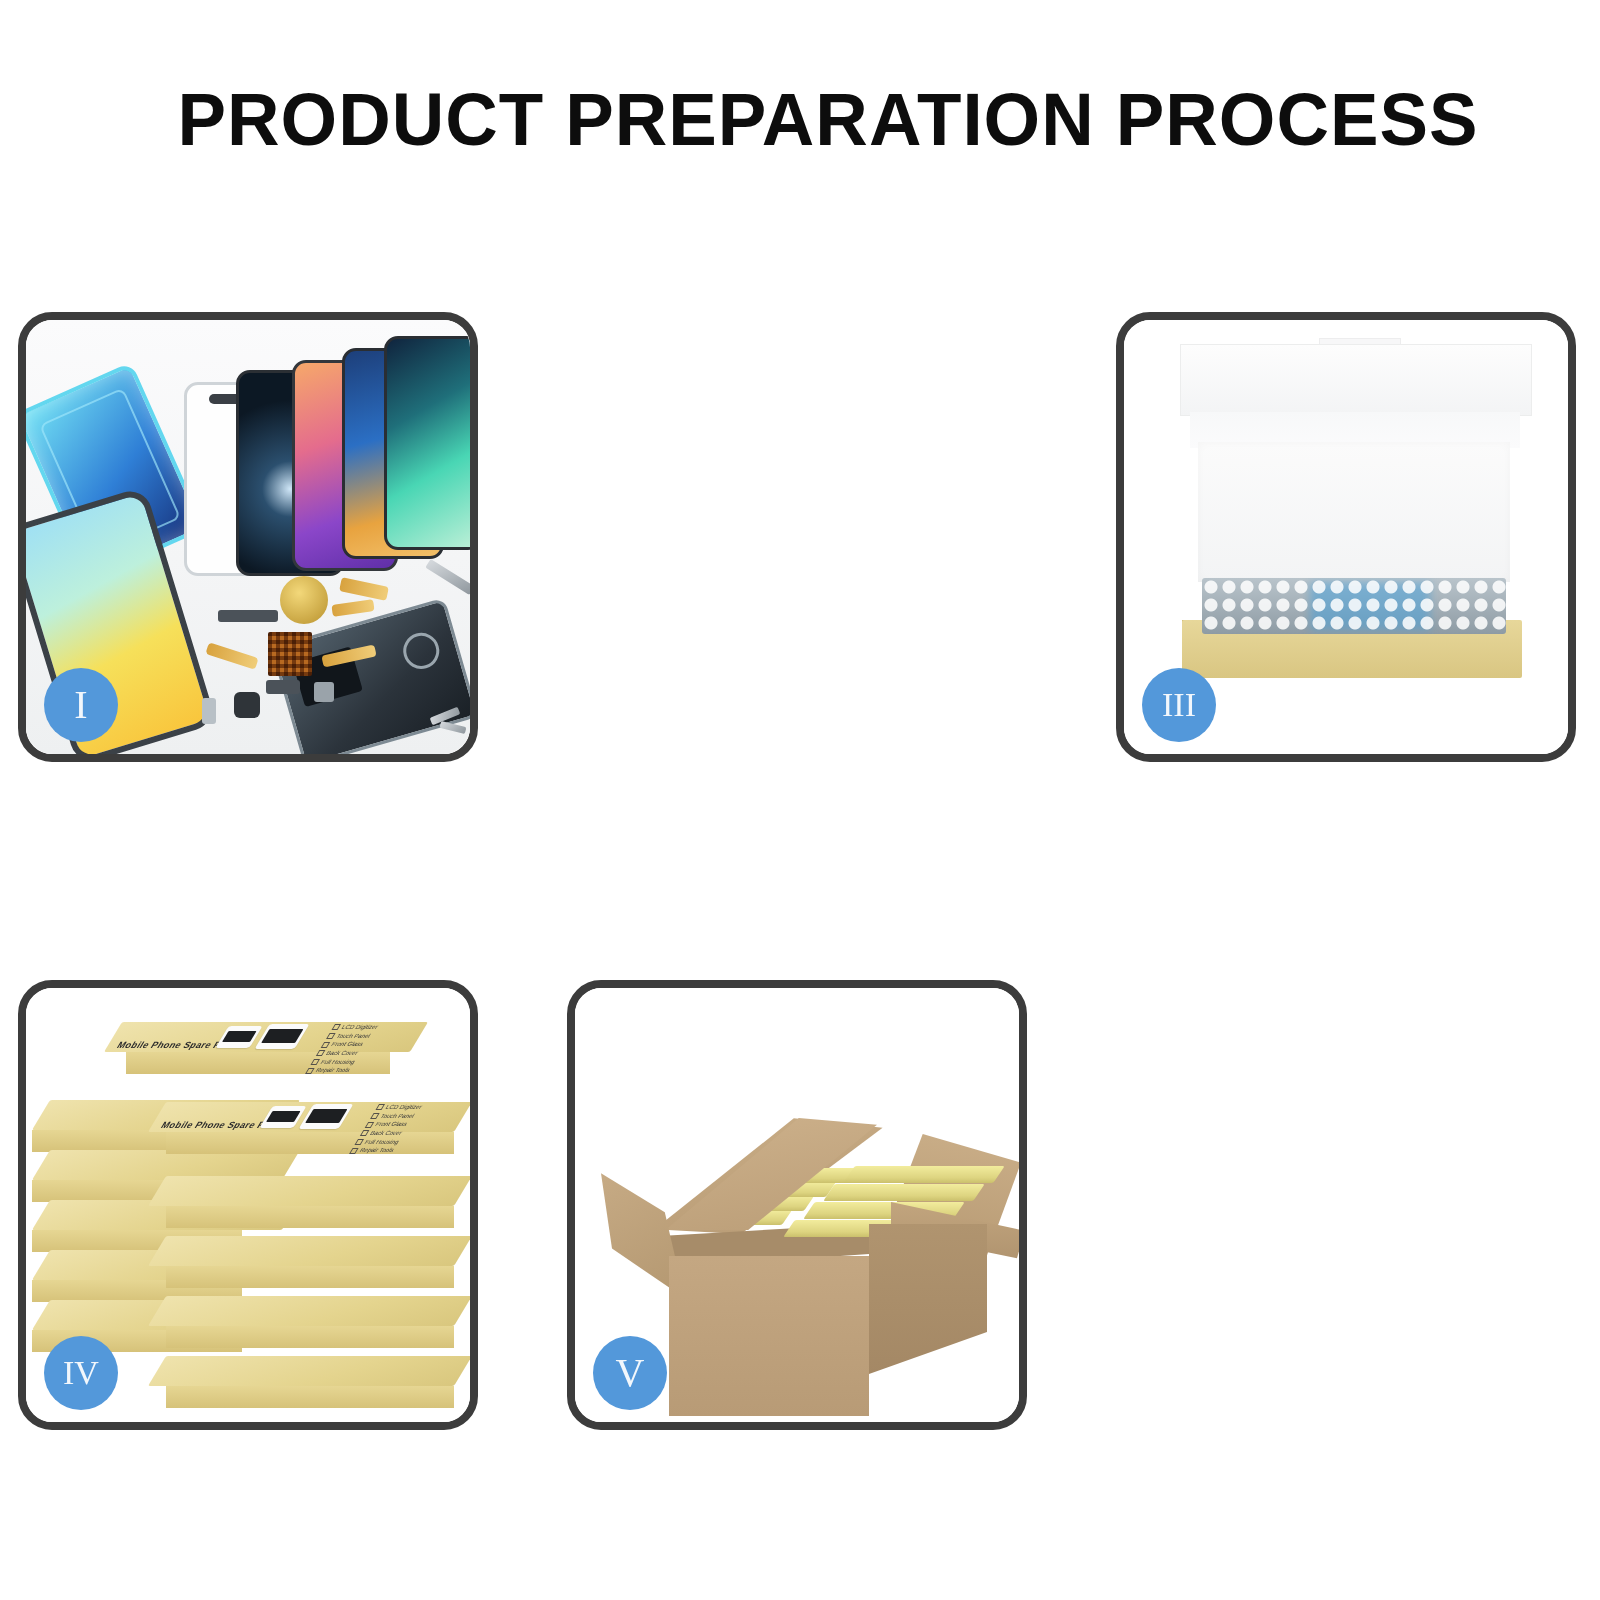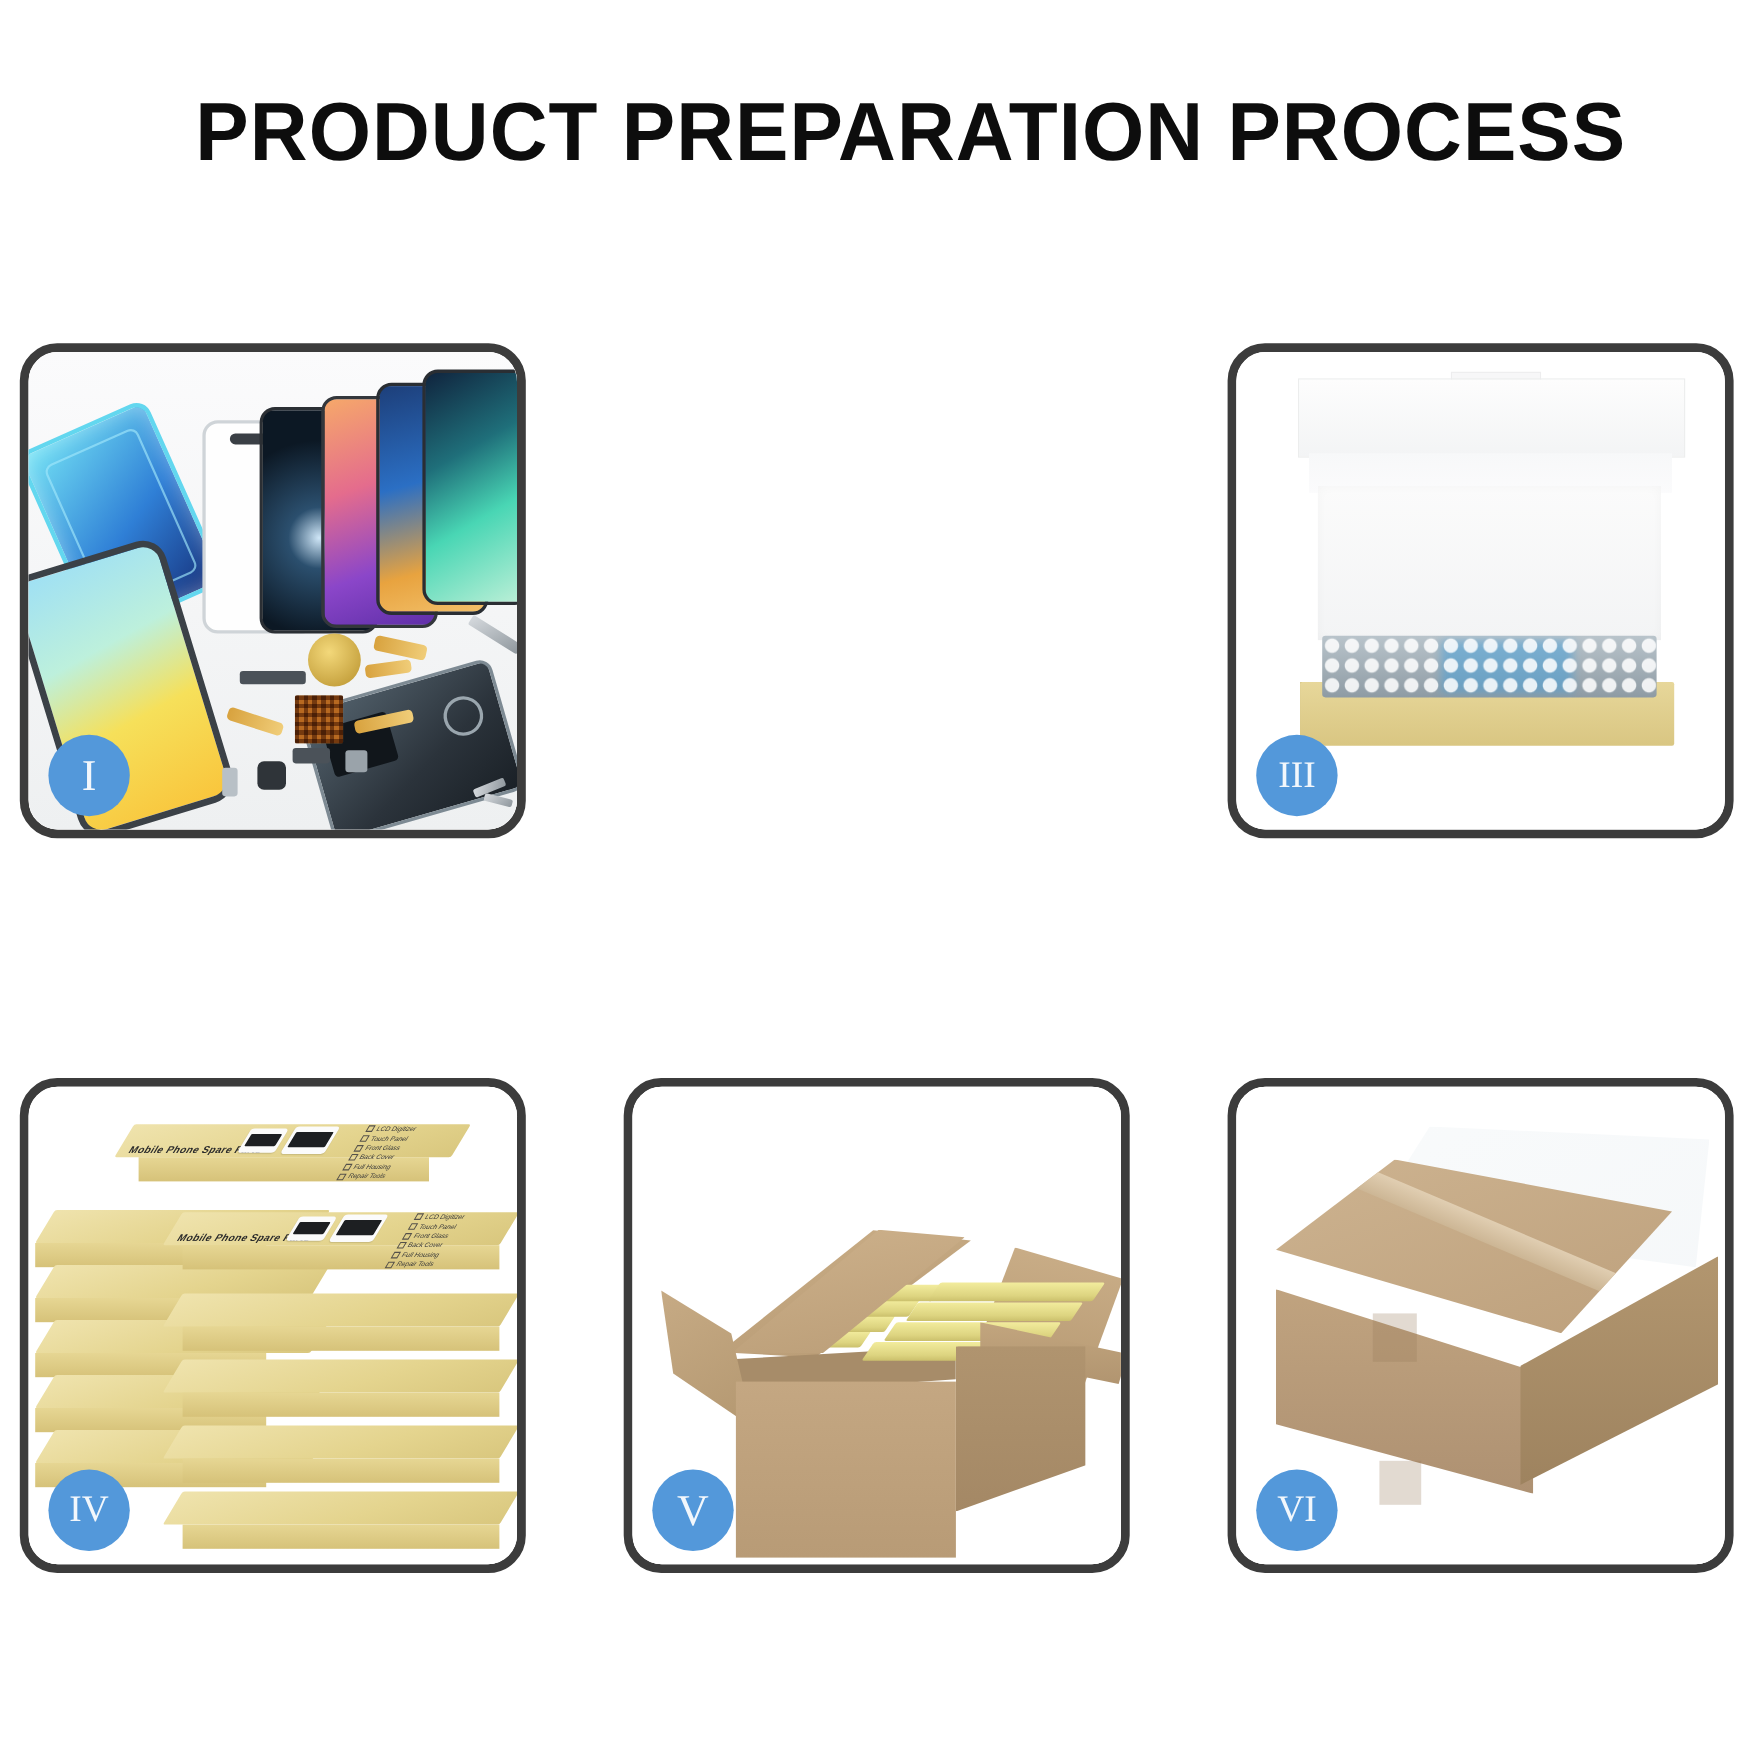--- a/index.html
+++ b/index.html
@@ -357,30 +357,14 @@
         <div class="c5flapTop"></div>
         <div class="c5flapL"></div>
         <div class="c5flapR2"></div>
         <div class="c5front"></div>
         <div class="c5right"></div>
       </div>
     </div>
     <div class="badge">V</div>
   </div>
 
-  <div class="panel p6">
-    <div class="clip">
-      <div class="scene6">
-        <div class="c6wrap"></div>
-        <div class="c6top"></div>
-        <div class="c6tape">
-            <i></i>
-          </div>
-        <div class="c6left"></div>
-        <div class="c6right"></div>
-        <div class="c6patch" style="left:124px;top:206px;width:40px;height:44px;"></div>
-        <div class="c6patch" style="left:130px;top:340px;width:38px;height:40px;"></div>
-      </div>
-    </div>
-    <div class="badge sm">VI</div>
-  </div>
 
 </div>
 
 </body></html>

